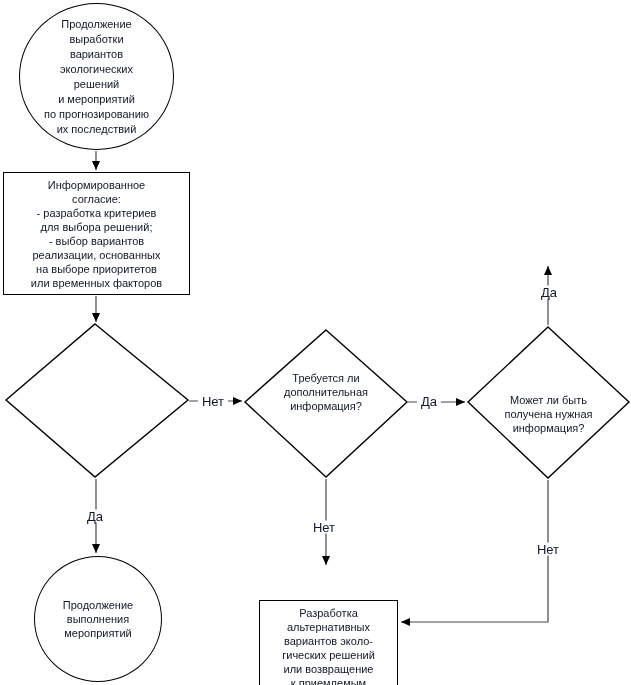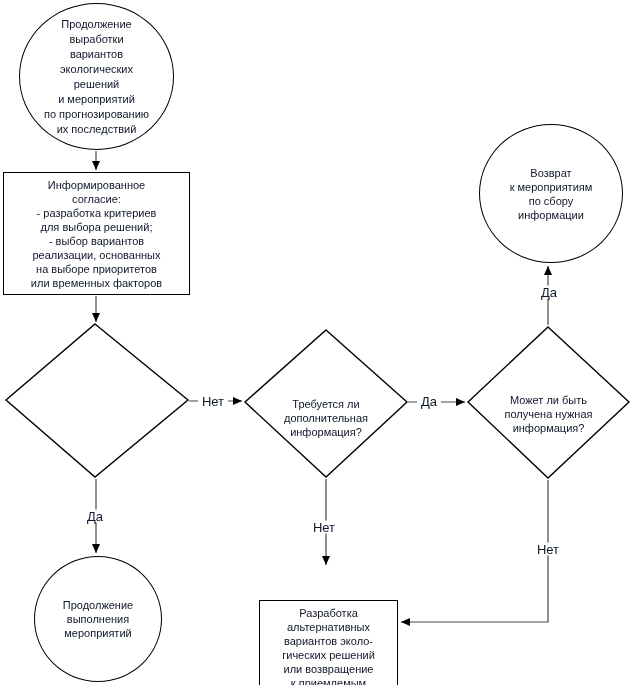--- a/index.html
+++ b/index.html
@@ -91,38 +91,32 @@
 согласие:
 - разработка критериев
 для выбора решений;
 - выбор вариантов
 реализации, основанных
 на выборе приоритетов
 или временных факторов</div>
   </div>
 
 
-  <div class="node decision" style="left:245px; top:344px; width:162px; height:147px;">
+  <div class="node decision" style="left:245px; top:318px; width:162px; height:147px;">
     <div class="node-label">Требуется ли
 дополнительная
 информация?</div>
   </div>
 
   <div class="node decision" style="left:468px; top:338px; width:161px; height:151px;">
     <div class="node-label">Может ли быть
 получена нужная
 информация?</div>
   </div>
 
-  <div class="node circle shape-border" style="left:479px; top:124px; width:144px; height:139px;">
-    <div class="node-label">Возврат
-к мероприятиям
-по сбору
-информации</div>
-  </div>
 
   <div class="node circle shape-border" style="left:34px; top:556px; width:128px; height:126px;">
     <div class="node-label">Продолжение
 выполнения
 мероприятий</div>
   </div>
 
   <div class="node shape-border" style="left:259px; top:568px; width:139px; height:109px;margin-top:32px;">
     <div class="node-label">Разработка
 альтернативных

